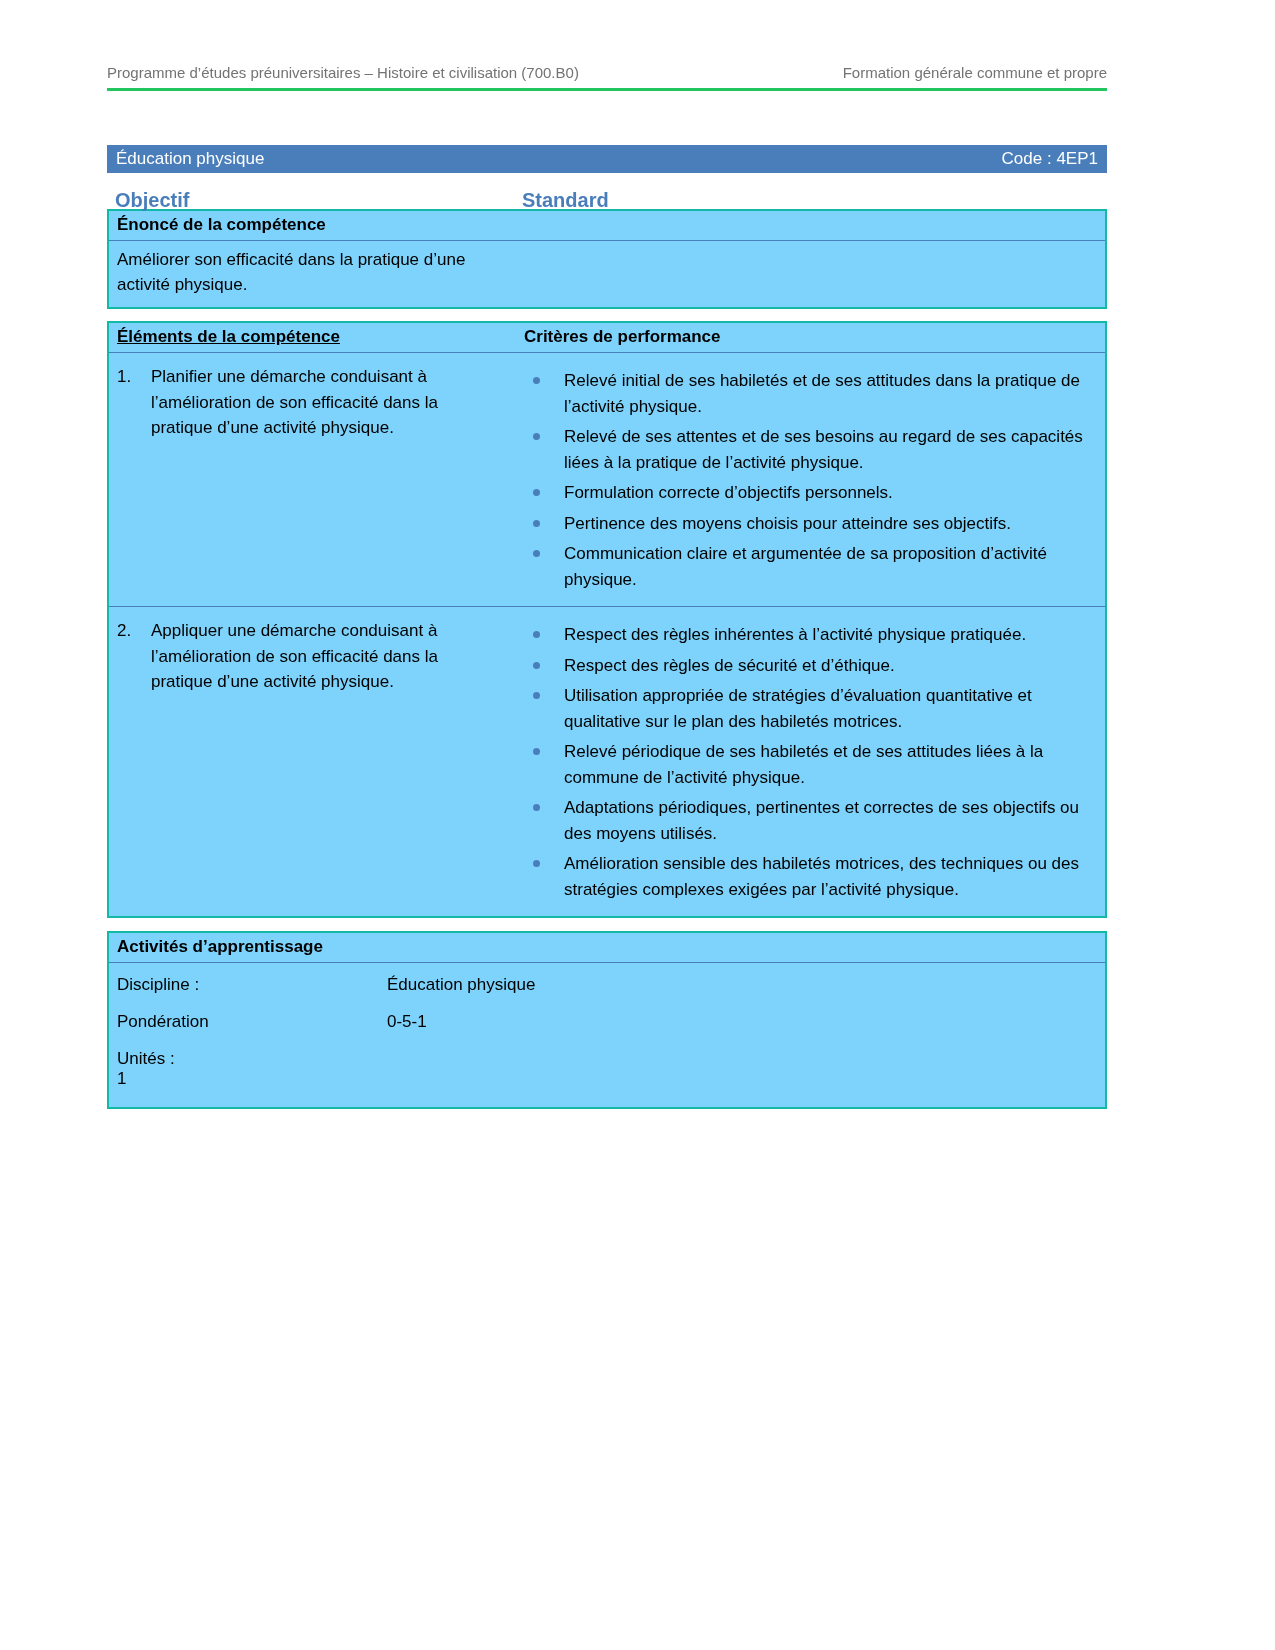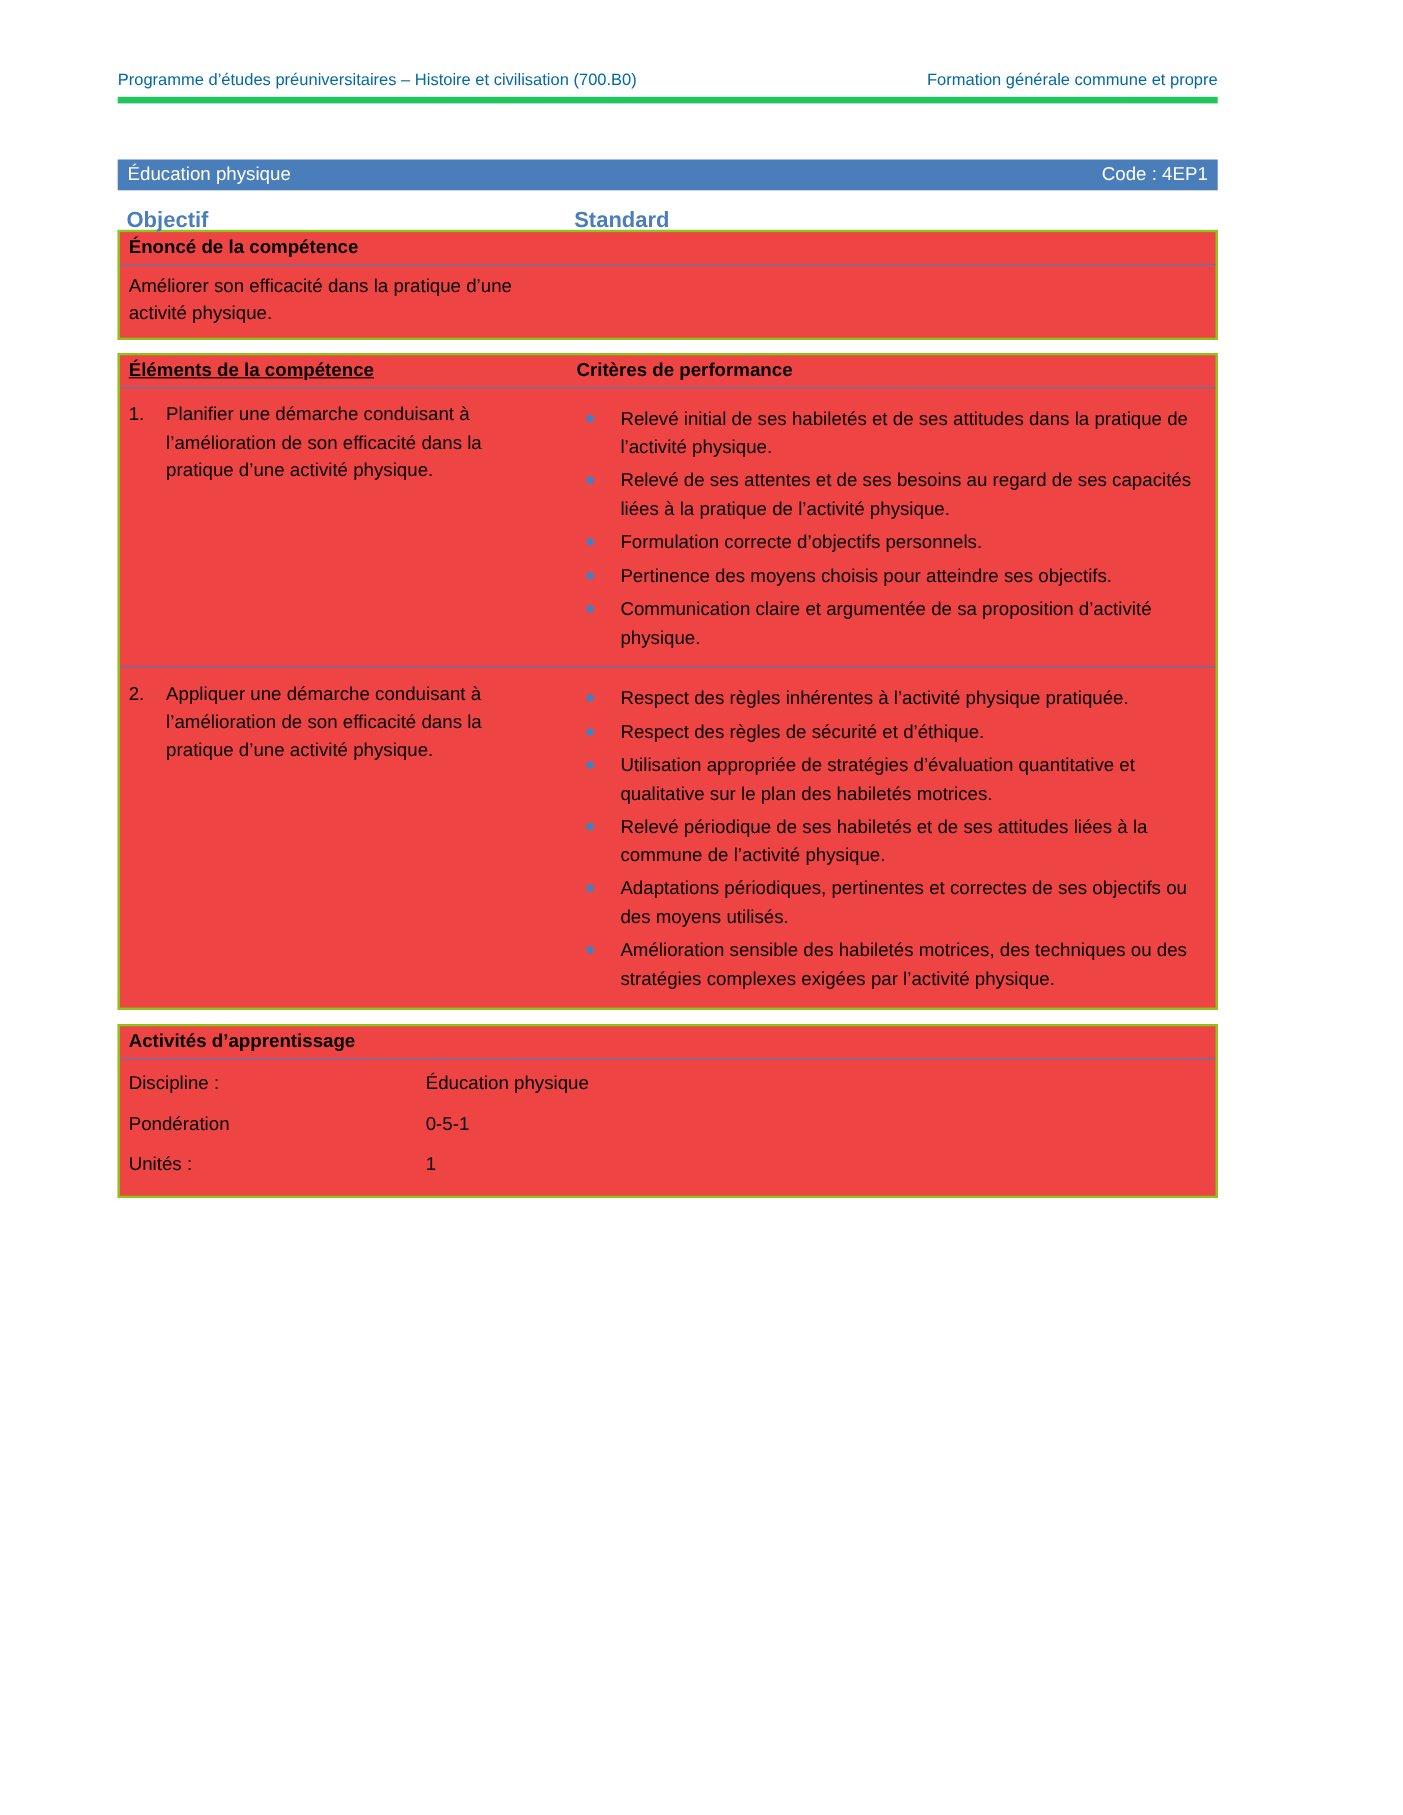--- a/index.html
+++ b/index.html
@@ -12,44 +12,44 @@
     background: #ffffff;
     font-family: "Liberation Sans", sans-serif;
     color: #000;
     overflow: hidden;
   }
   
   .page-header {
     position: absolute;
     top: 64px; left: 107px; width: 1000px;
     display: flex; justify-content: space-between;
-    font-size: 15px; color: #0369a1;
+    font-size: 15px; color: #737373;
     padding-bottom: 7px;
-    border-bottom: 6px solid #22c55e;
+    border-bottom: 3px solid #22c55e;
   }
   
   .content { position: absolute; top: 145px; left: 107px; width: 1000px; }
 
   .title-bar {
     height: 28px;
     background: #4a7ebb;
     color: #ffffff;
     display: flex; justify-content: space-between; align-items: center;
     padding: 0 9px;
     font-size: 17px;
   }
   .col-heads { position: relative; height: 32px; margin-top: 4px; }
   .col-head {
     position: absolute; top: 12px;
     font-size: 20px; font-weight: bold; color: #4a7ebb;
   }
   .col-head.objectif { left: 8px; }
   .col-head.standard { left: 415px; }
 
-  .box { border: 2px solid #84cc16; background: #ef4444; }
+  .box { border: 2px solid #14b8a6; background: #7dd3fc; }
   .box-header {
     font-size: 17px; font-weight: bold;
     padding: 4px 8px 5px 8px;
     border-bottom: 1px solid #4a7ebb;
   }
   
   .enonce-body { padding: 7px 8px 10px 8px; font-size: 17px; line-height: 1.45; }
   .enonce-text { width: 360px; }
 
   
@@ -78,21 +78,21 @@
     width: 7px; height: 7px; border-radius: 50%;
     background: #4a7ebb; flex-shrink: 0;
     margin: 9px 24px 0 0;
   }
   .crit-text { flex: 1; max-width: 540px; }
 
   
   .act-box { margin-top: 13px; }
   .act-body { padding: 12px 8px 16px 8px; font-size: 17px; }
   .act-row { display: flex; margin-bottom: 17px; }
-  .act-row:last-child { margin-bottom: 2px; }
+  .act-row:last-child { margin-bottom: 2px; flex-direction: column; }
   .act-label { width: 270px; flex-shrink: 0; }
 
   
   .page-footer {
     position: absolute;
     top: 1550px; left: 107px; width: 1000px;
     border-top: 3px solid #262626;
     padding-top: 8px;
     font-size: 15px; color: #595959;
   }

